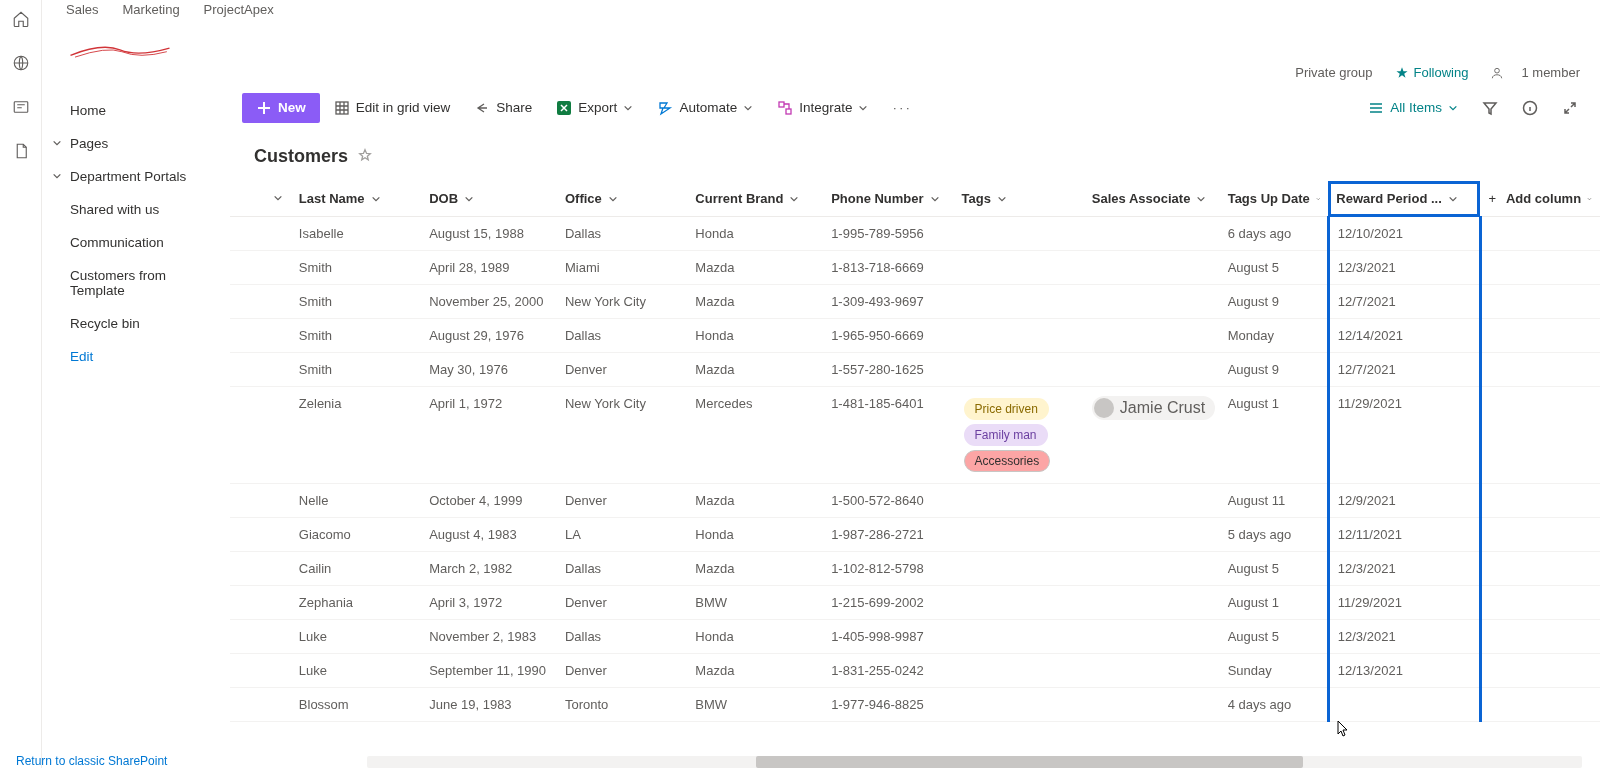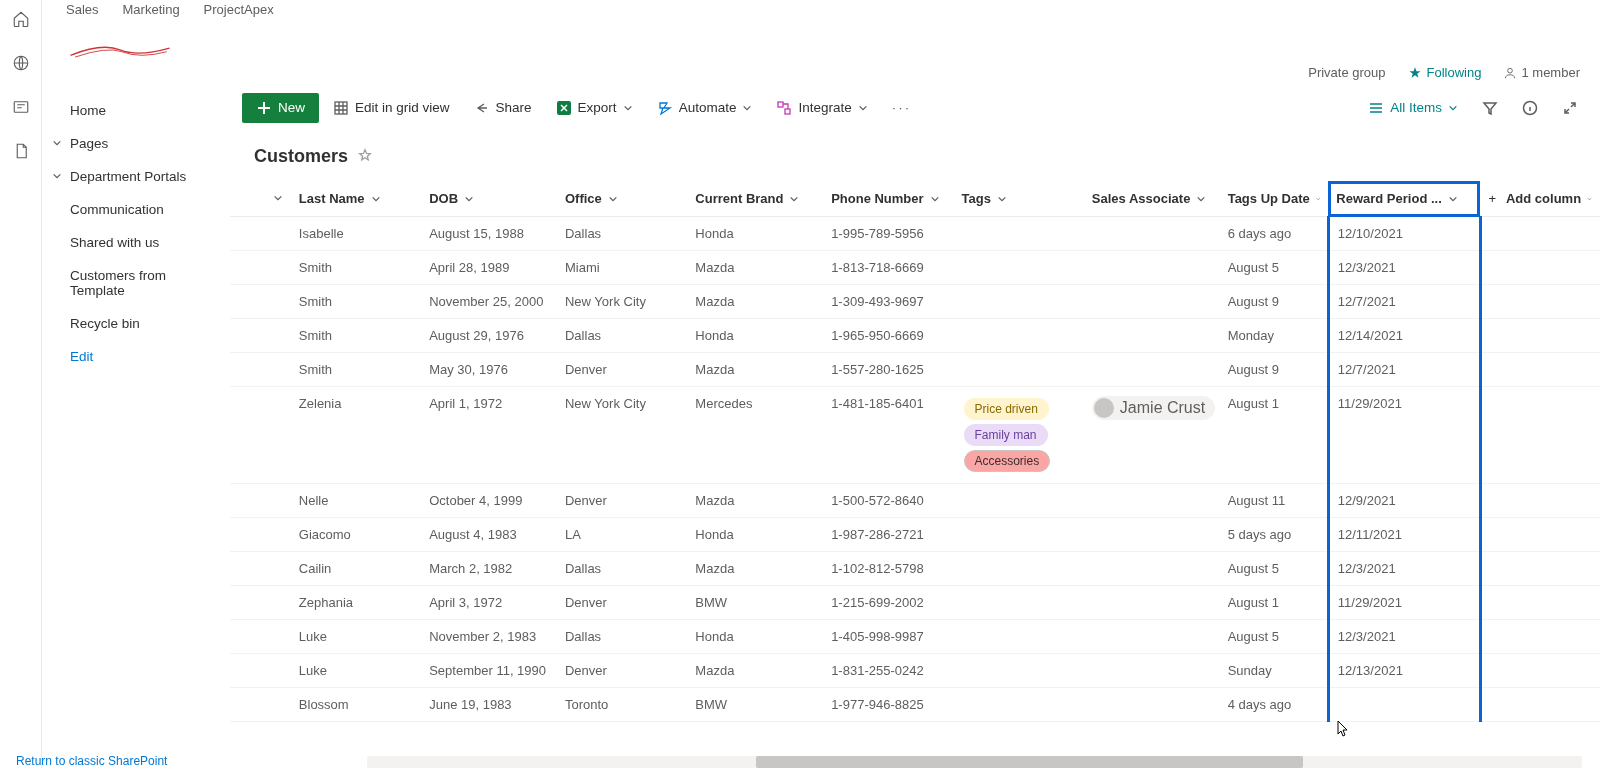--- a/index.html
+++ b/index.html
@@ -9,35 +9,35 @@
   .rail svg { width: 18px; height: 18px; fill: none; stroke: #605e5c; stroke-width: 1.5; }
   .main { flex: 1; display: flex; flex-direction: column; }
   .topbar { height: 65px; display: flex; align-items: flex-start; padding: 2px 18px 0 24px; border-bottom: 1px solid #fff; }
   .tabs { display: flex; gap: 24px; font-size: 13px; color: #605e5c; }
   .tabs span { cursor: pointer; }
   .logo { width: 108px; height: 44px; margin-top: 6px; display: flex; align-items: center; justify-content: center; }
   .logo svg { width: 108px; height: 30px; }
   .statusbar { display: flex; justify-content: flex-end; align-items: center; gap: 22px; padding: 0 20px 6px 0; font-size: 13px; color: #605e5c; }
   .statusbar .following { color: #038387; display: flex; align-items: center; gap: 5px; }
   .statusbar .following svg { width: 14px; height: 14px; fill: #038387; }
-  .statusbar .member { display: flex; align-items: center; gap: 4px; }
+  .statusbar .member { display: flex; align-items: center; gap: 17px; }
   .statusbar .member svg { width: 14px; height: 14px; stroke: #605e5c; fill: none; stroke-width: 1.5; }
   .content { flex: 1; display: flex; min-height: 0; }
   .leftnav { width: 188px; padding-top: 8px; font-size: 13.5px; color: #323130; border-right: 1px solid #fff; }
   .leftnav .item { padding: 9px 10px 9px 28px; cursor: pointer; }
   .leftnav .item.sub { padding-left: 28px; }
   .leftnav .section { padding: 9px 10px 9px 28px; display: flex; align-items: center; gap: 6px; cursor: pointer; }
   .leftnav .chev { position: absolute; margin-left: -18px; }
   .leftnav .chev svg { width: 10px; height: 10px; stroke: #605e5c; fill: none; stroke-width: 1.5; }
   .leftnav .edit { color: #0078d4; }
   .workspace { flex: 1; display: flex; flex-direction: column; min-width: 0; }
   .cmdbar { height: 44px; display: flex; align-items: center; padding: 0 12px; gap: 4px; border-bottom: 1px solid #fff; }
   .cmdbar .btn { display: flex; align-items: center; gap: 6px; padding: 6px 10px; font-size: 13.5px; color: #323130; cursor: pointer; border-radius: 2px; }
   .cmdbar .btn svg { width: 16px; height: 16px; }
-  .cmdbar .new { background: #15803d; color: #fff; padding: 7px 14px; }
+  .cmdbar .new { background: #8b5cf6; color: #fff; padding: 7px 14px; font-weight: bold; }
   .cmdbar .new svg { stroke: #fff; stroke-width: 2; }
   .cmdbar .spacer { flex: 1; }
   .cmdbar .chevd { width: 10px !important; height: 10px !important; stroke: #605e5c; fill: none; stroke-width: 1.5; }
   .cmdbar .chevd.teal { stroke: #038387; }
   .cmdbar .iconbtn svg { width: 16px; height: 16px; stroke: #605e5c; fill: none; stroke-width: 1.5; }
   .cmdbar .viewsel { color: #038387; }
   .listtitle { display: flex; align-items: center; gap: 10px; padding: 16px 0 14px 24px; }
   .listtitle h2 { font-size: 18px; font-weight: 600; }
   .listtitle svg { width: 14px; height: 14px; fill: none; stroke: #a19f9d; stroke-width: 1.5; }
   .tablewrap { flex: 1; overflow: hidden; position: relative; }
@@ -129,22 +129,22 @@
                 <path d="M2 4l4 4 4-4"></path>
               </svg></span>
           <span>Pages</span>
         </div>
         <div class="section">
           <span class="chev"><svg viewBox="0 0 12 12">
                 <path d="M2 4l4 4 4-4"></path>
               </svg></span>
           <span>Department Portals</span>
         </div>
+        <div class="item sub">Shared with us</div>
         <div class="item sub">Communication</div>
-        <div class="item sub">Shared with us</div>
         <div class="item sub">Customers from Template</div>
         <div class="item sub">Recycle bin</div>
         <div class="item sub edit">Edit</div>
       </div>
 
       <div class="workspace">
         <div class="cmdbar">
           <div class="btn new">
             <svg viewBox="0 0 16 16">
                 <path d="M8 2v12M2 8h12"></path>

